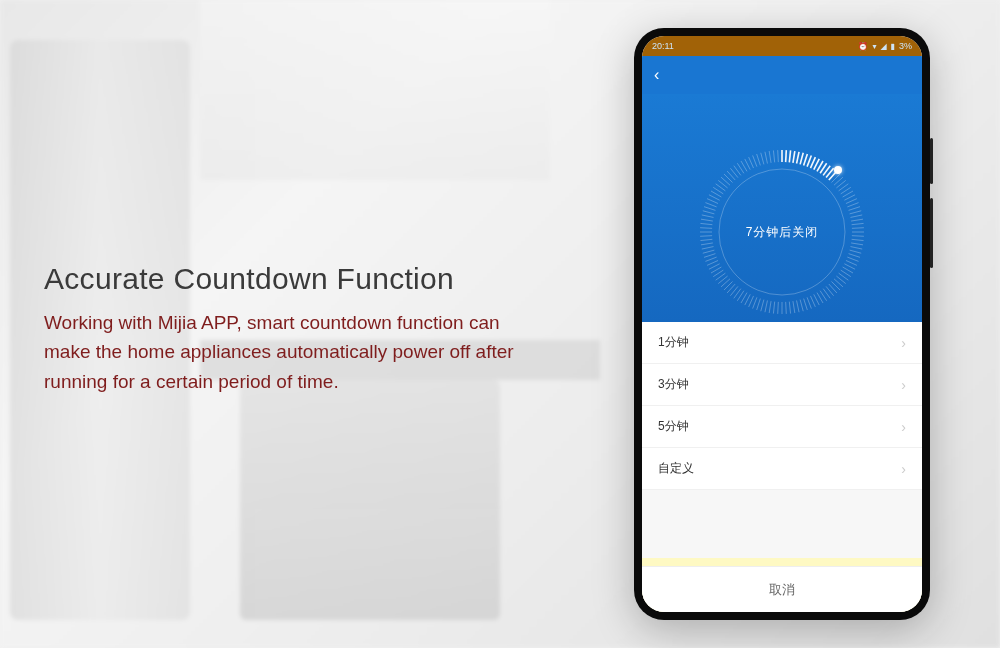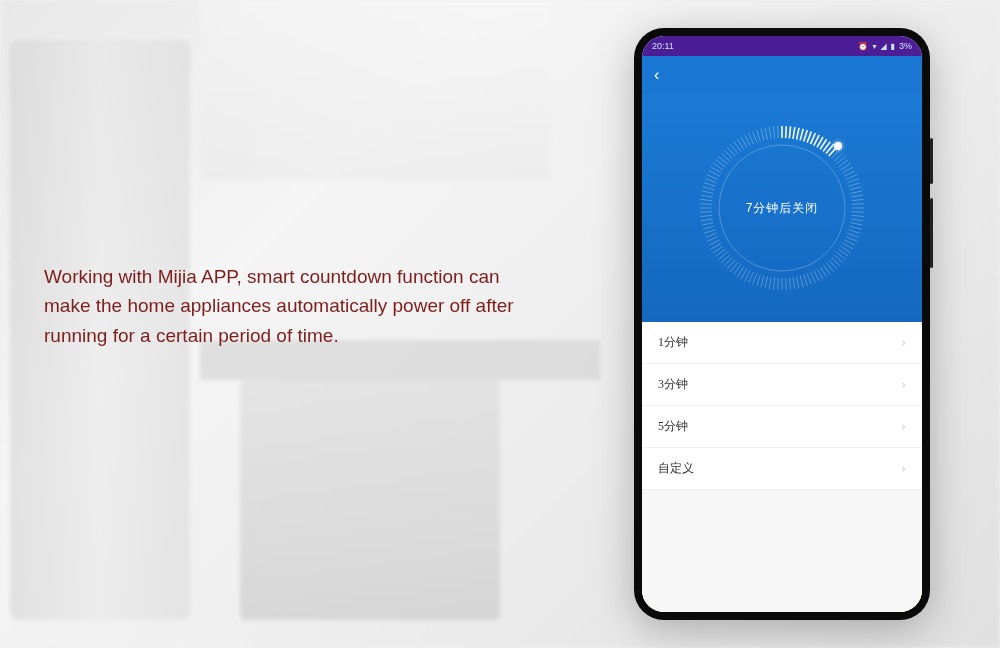--- a/index.html
+++ b/index.html
@@ -113,21 +113,21 @@
     height: 100%;
     background: #fff;
     border-radius: 22px;
     overflow: hidden;
     display: flex;
     flex-direction: column;
   }
 
   .status-bar {
     height: 20px;
-    background: #4c1d95;
+    background: #a16207;
     color: #cde4f7;
     font-size: 9px;
     display: flex;
     align-items: center;
     justify-content: space-between;
     padding: 0 10px;
   }
   .status-right {
     display: flex;
     align-items: center;
@@ -152,21 +152,21 @@
   .header-title {
     flex: 1;
     text-align: center;
     margin-right: 20px;
   }
 
   .countdown-panel {
     height: 228px;
     background: linear-gradient(180deg, #1a7ad4 0%, #1568c0 100%);
     display: flex;
-    align-items: center;
+    align-items: flex-end;
     justify-content: center;
     position: relative;
   }
   .dial-container {
     position: relative;
     width: 180px;
     height: 180px;
     display: flex;
     align-items: center;
     justify-content: center;
@@ -189,21 +189,20 @@
     background: #fff;
     border-radius: 50%;
     box-shadow: 0 0 4px rgba(255,255,255,0.8);
   }
 
   .options-list {
     flex: 1;
     background: #fef9c3;
     display: flex;
     flex-direction: column;
-    font-family: Liberation Serif, serif;
   }
   .list-item {
     background: #fff;
     height: 42px;
     display: flex;
     align-items: center;
     justify-content: space-between;
     padding: 0 16px;
     font-size: 12px;
     color: #333;
@@ -232,20 +231,21 @@
 <div class="background">
   <div class="bg-shapes">
     <div class="fridge"></div>
     <div class="cabinet"></div>
     <div class="counter"></div>
     <div class="stove"></div>
   </div>
 </div>
 
 <div class="text-block">
+  <h1 class="heading">Accurate Countdown Function</h1>
   <p class="body-text">Working with Mijia APP, smart countdown function can make the home appliances automatically power off after running for a certain period of time.</p>
 </div>
 
 <div class="phone">
   <div class="phone-button"></div>
   <div class="phone-button2"></div>
   <div class="screen">
 
     <div class="status-bar">
       <span>20:11</span>
@@ -405,16 +405,17 @@
       </div>
       <div class="list-item">
         <span>5分钟</span>
         <span class="chevron">›</span>
       </div>
       <div class="list-item">
         <span>自定义</span>
         <span class="chevron">›</span>
       </div>
       <div class="spacer"></div>
+      <div class="cancel-btn">取消</div>
     </div>
 
   </div>
 </div>
 
 </body></html>

